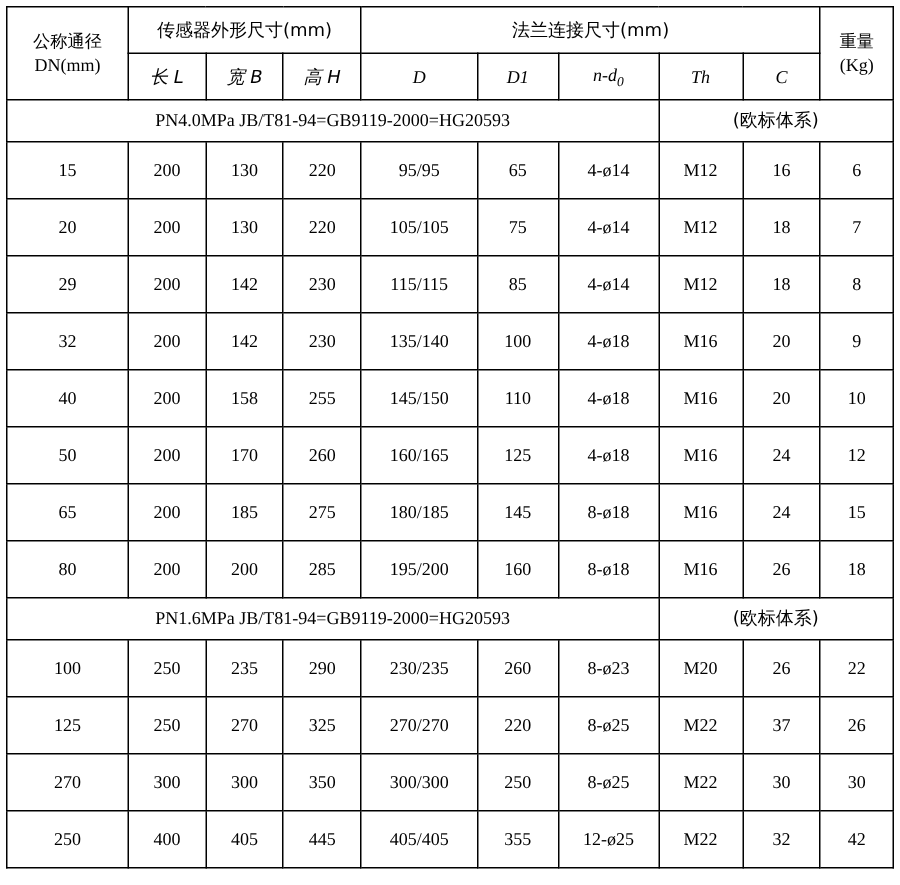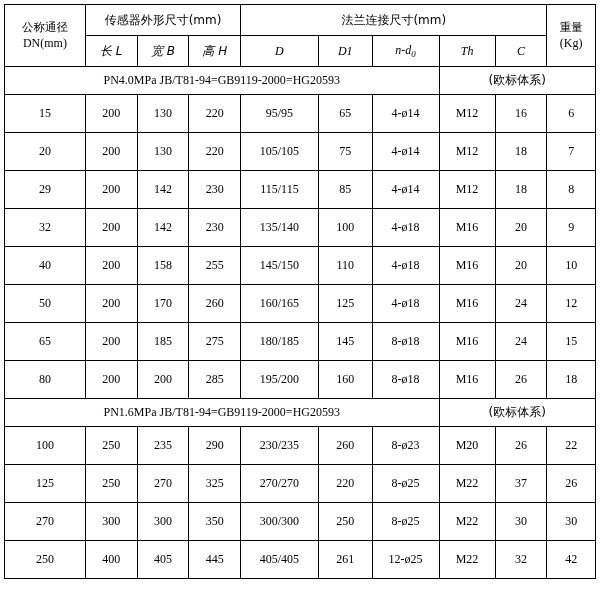--- a/index.html
+++ b/index.html
@@ -254,20 +254,20 @@
         <td>M22</td>
         <td>30</td>
         <td>30</td>
       </tr>
       <tr class="data-row">
         <td>250</td>
         <td>400</td>
         <td>405</td>
         <td>445</td>
         <td>405/405</td>
-        <td>261</td>
+        <td>355</td>
         <td>12-ø25</td>
         <td>M22</td>
         <td>32</td>
         <td>42</td>
       </tr>
     </tbody>
 </table>
 
 </body></html>

